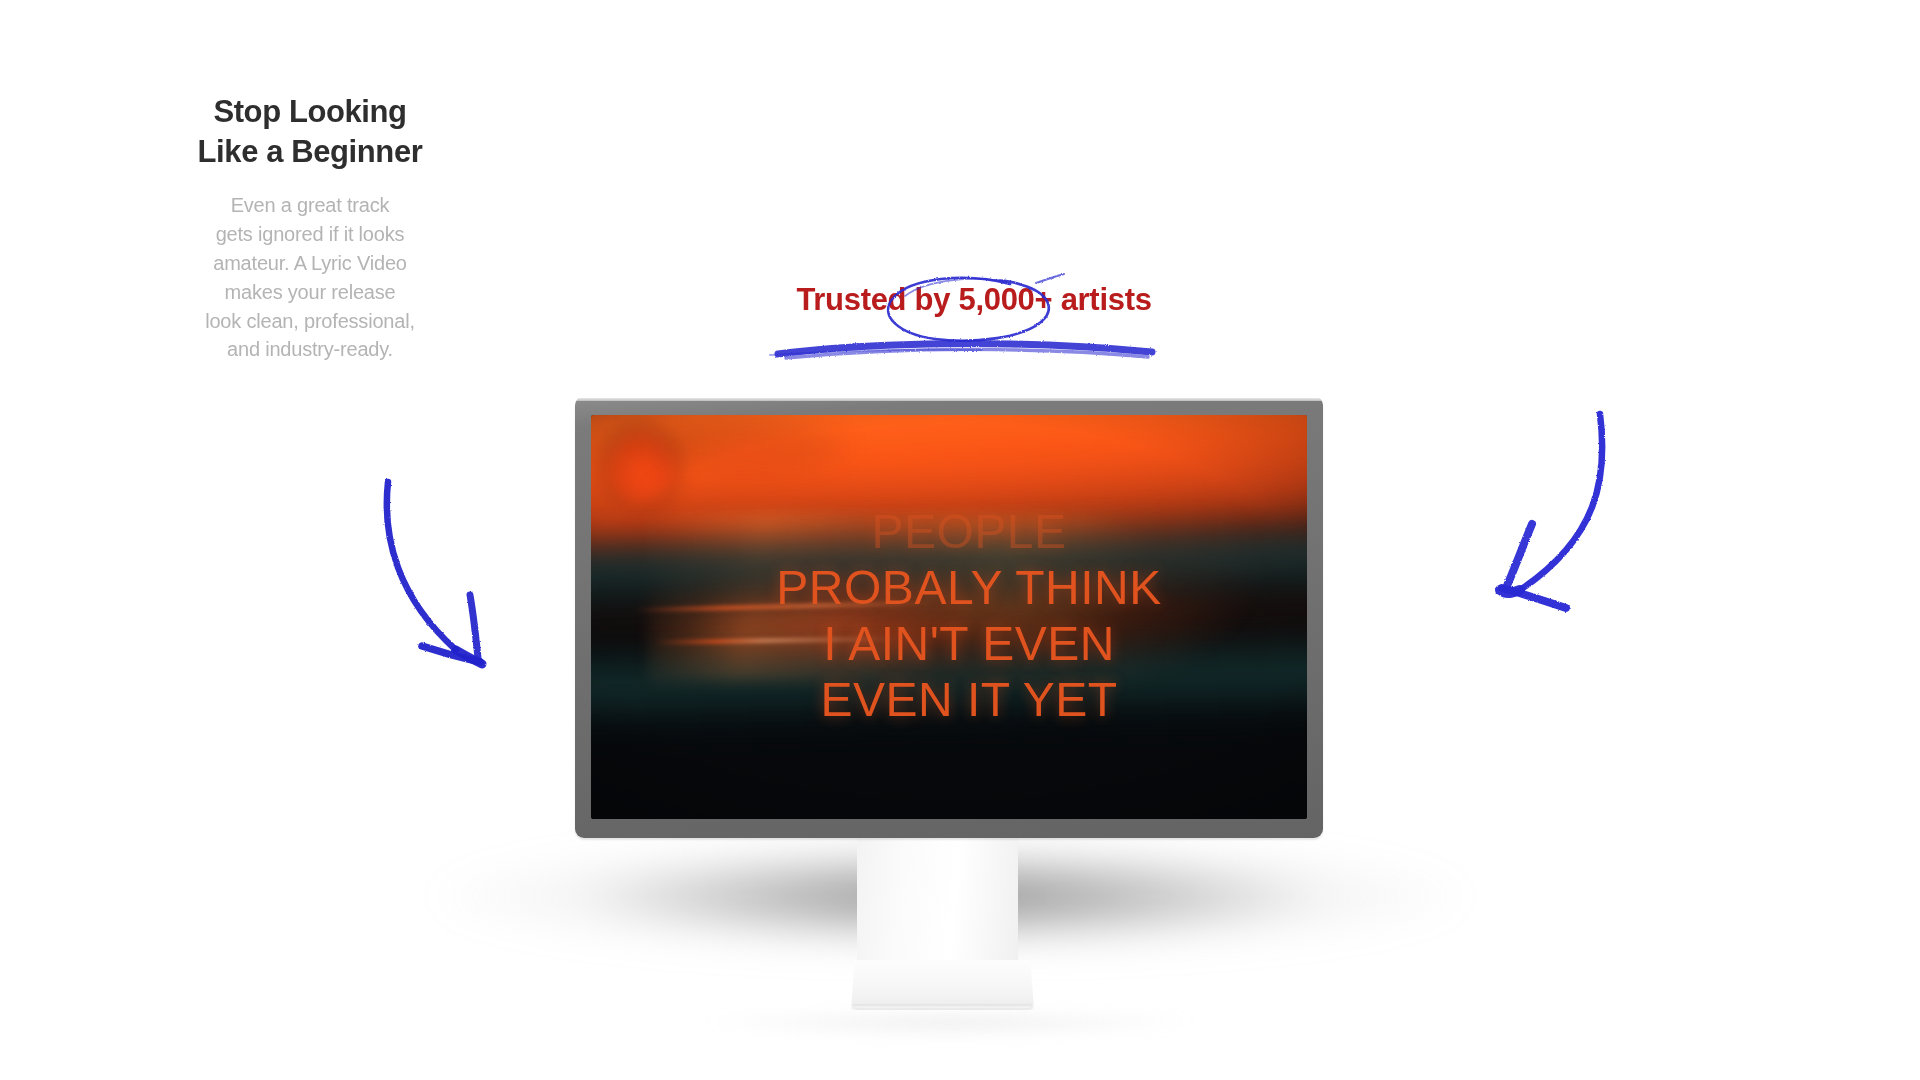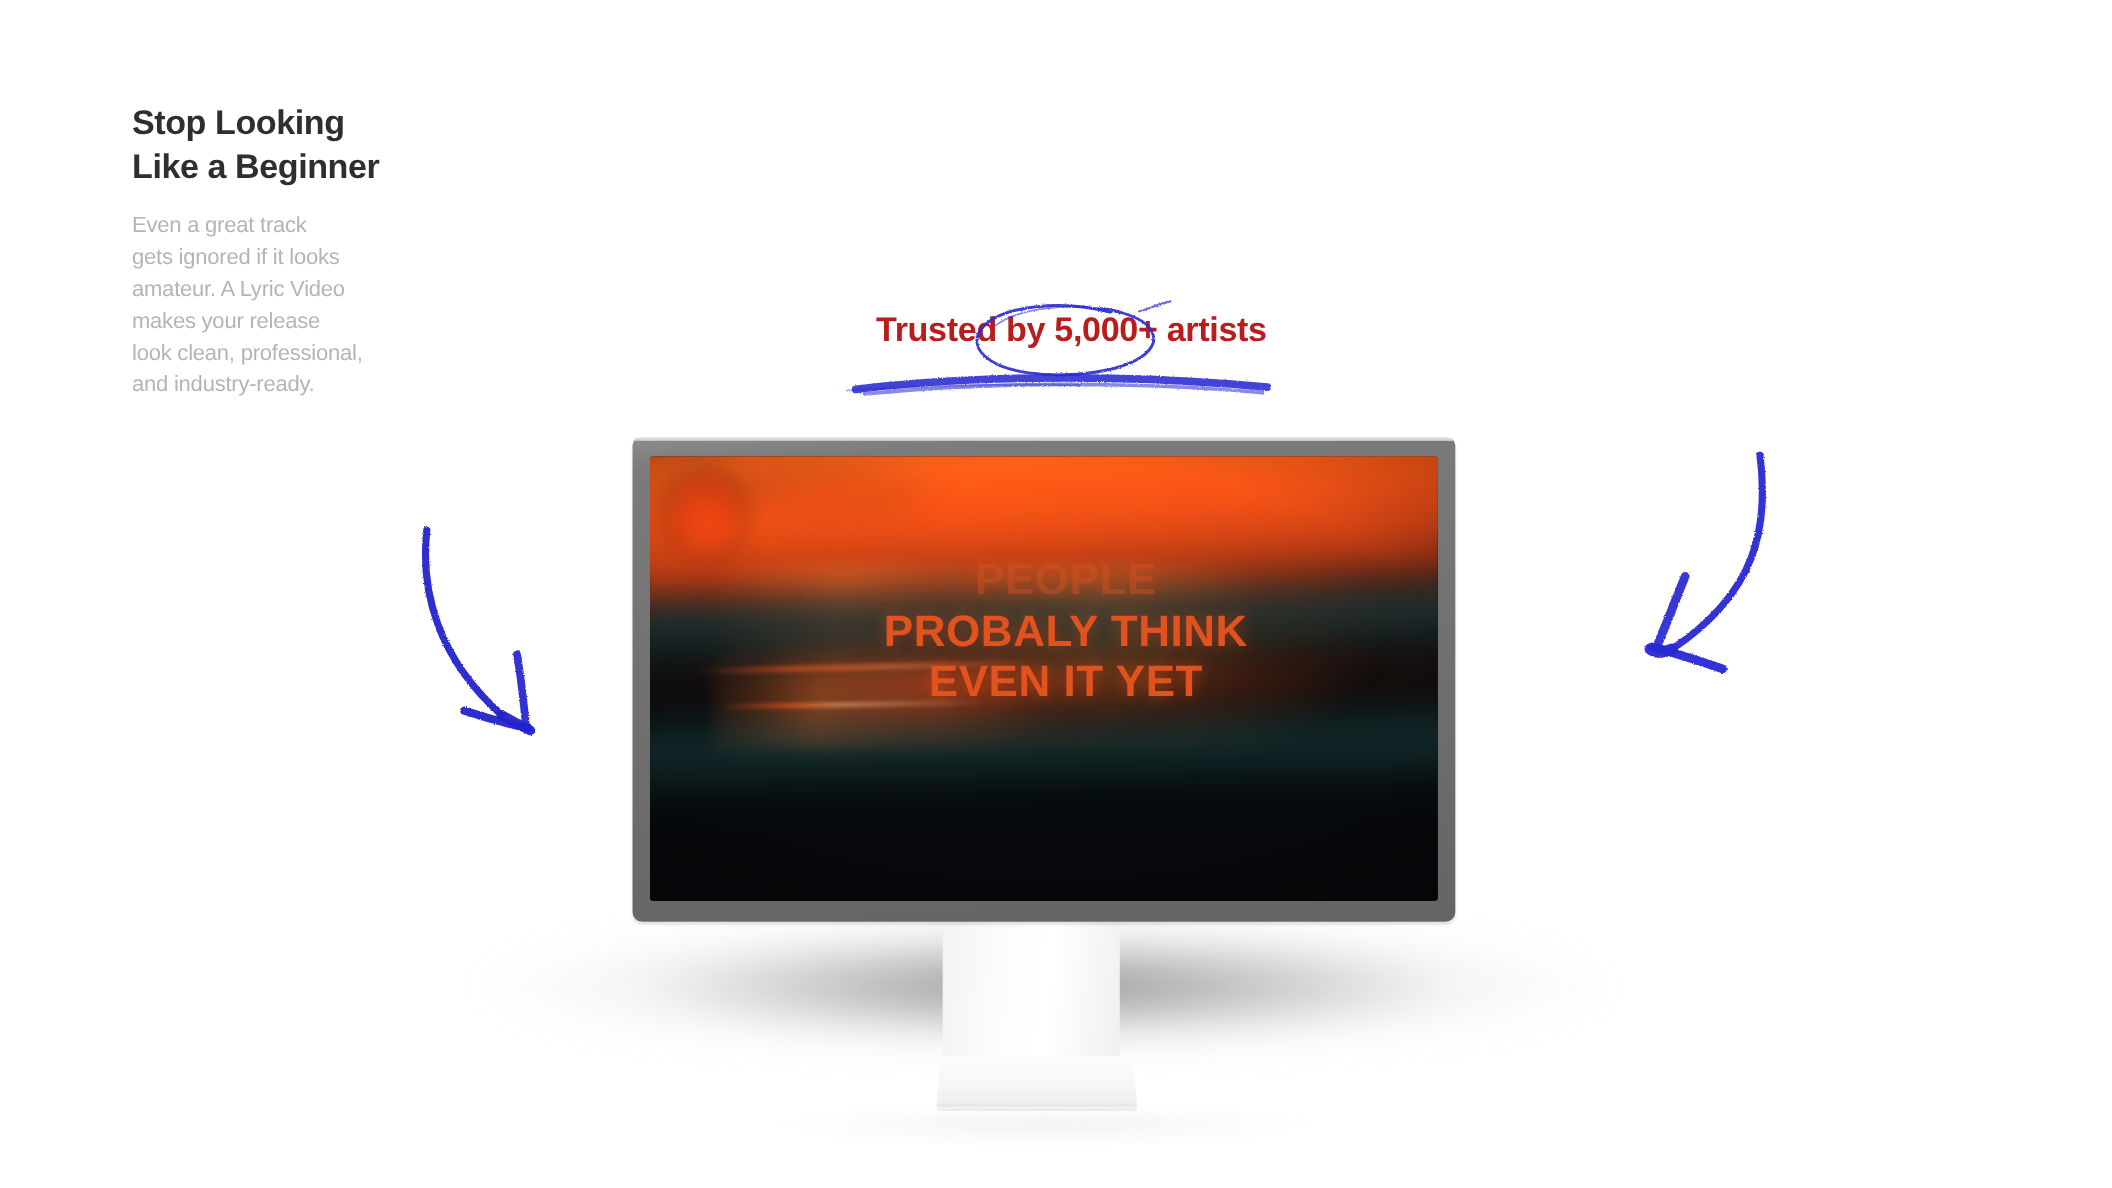--- a/index.html
+++ b/index.html
@@ -16,21 +16,21 @@
     -webkit-font-smoothing: antialiased;
   }
 
   .stage {
     position: absolute;
     inset: 0;
     background: #ffffff;
   }
 
   
-  .feature-block { position: absolute; }
+  .feature-block { position: absolute; text-align: center; }
 
   .feature-block .feature-title {
     font-size: 31px;
     font-weight: 700;
     line-height: 1.28;
     color: #2e2e2e;
     letter-spacing: -0.4px;
     margin: 0 0 20px 0;
     white-space: pre-line;
   }
@@ -200,22 +200,22 @@
     background: radial-gradient(125% 105% at 50% 46%, rgba(0,0,0,0) 42%, rgba(0,0,0,0.45) 78%, rgba(0,0,0,0.82) 100%);
   }
 
   
   #lyrics {
     position: absolute;
     left: 0; right: 0;
     top: 22%;
     text-align: center;
     font-family: "Liberation Sans", sans-serif;
-    font-size: 40px;
-    font-weight: 700;
+    font-size: 48px;
+    font-weight: 400;
     line-height: 1.17;
     letter-spacing: 0.5px;
     color: #e0531f;
     text-shadow: 0 0 14px rgba(255,80,24,0.45);
     z-index: 5;
     margin-left: 40px;
   }
   #lyrics .lyric-line { display: block; white-space: nowrap; }
   #lyrics .lyric-line.faded { opacity: 0.42; }
 
@@ -341,18 +341,19 @@
       <div class="vid-layer" id="vid-band-mid"></div>
       <div class="vid-layer" id="vid-band-low"></div>
       <div class="vid-layer" id="vid-streak-a"></div>
       <div class="vid-layer" id="vid-streak-b"></div>
       <div class="vid-layer" id="vid-glow-br"></div>
       <div class="vid-layer" id="vid-glow-bl"></div>
       <div class="vid-layer" id="vid-vignette"></div>
       <div id="lyrics" style="color: rgb(224, 83, 31);">
           <span class="lyric-line faded">PEOPLE</span>
           <span class="lyric-line">PROBALY THINK</span>
+          <span class="lyric-line">I AIN'T EVEN</span>
           <span class="lyric-line">EVEN IT YET</span>
         </div>
     </div>
   </div>
 
 </div>
 
 </body></html>

